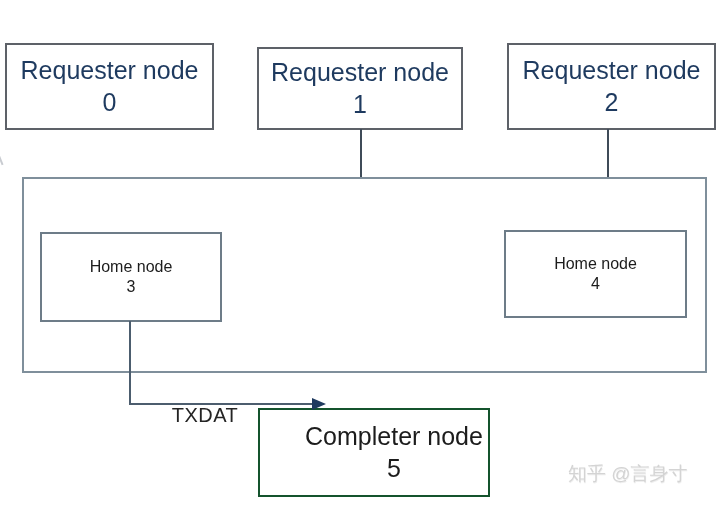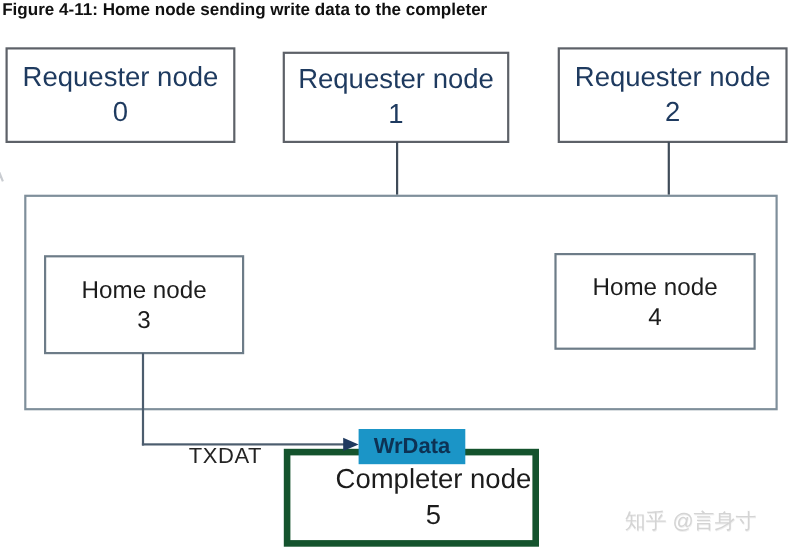--- a/index.html
+++ b/index.html
@@ -57,27 +57,27 @@
     left: 235px; top: 259px;
     width: 260px;
     text-align: center;
     font-size: 26px;
     color: #1c1c1c;
   }
 
   .home {
     border: 2px solid #6d7c88;
     color: #1c1c1c;
-    font-size: 22px;
+    font-size: 16px;
   }
   #home3 { left: 40px;  top: 232px; width: 182px; height: 90px; }
   #home4 { left: 504px; top: 230px; width: 183px; height: 88px; }
 
   .completer {
-    border: 6px solid #14532d;
+    border: 2px solid #14532d;
     color: #1c1c1c;
     font-size: 25px;
     z-index: 1;
     padding-left: 40px;
   }
   #completer5 { left: 258px; top: 408px; width: 232px; height: 89px; }
 
   .connector-v, .connector-h {
     position: absolute;
     background: #3f4b58;
@@ -136,21 +136,20 @@
     color: #d4d4d4;
     text-shadow: 0.5px 0.5px 0 #efefef;
     white-space: nowrap;
   }
 </style>
 </head>
 <body>
 
 <div class="canvas">
 
-  <div class="fig-title">Figure 4-11: Home node sending write data to the completer</div>
 
   <div class="node-box requester" id="req0">
     <span>Requester node</span>
     <span>0</span>
   </div>
   <div class="node-box requester" id="req1">
     <span>Requester node</span>
     <span>1</span>
   </div>
   <div class="node-box requester" id="req2">
@@ -175,17 +174,16 @@
 
   <div class="connector-v" id="conn-home3-v"></div>
   <div class="connector-h" id="conn-home3-h"></div>
   <div class="arrowhead"></div>
   <div class="txdat-label">TXDAT</div>
 
   <div class="node-box completer" id="completer5">
     <span>Completer node</span>
     <span>5</span>
   </div>
-  <div class="wrdata-badge">WrData</div>
 
   <div class="watermark">知乎 @言身寸</div>
 
 </div>
 
 </body></html>

